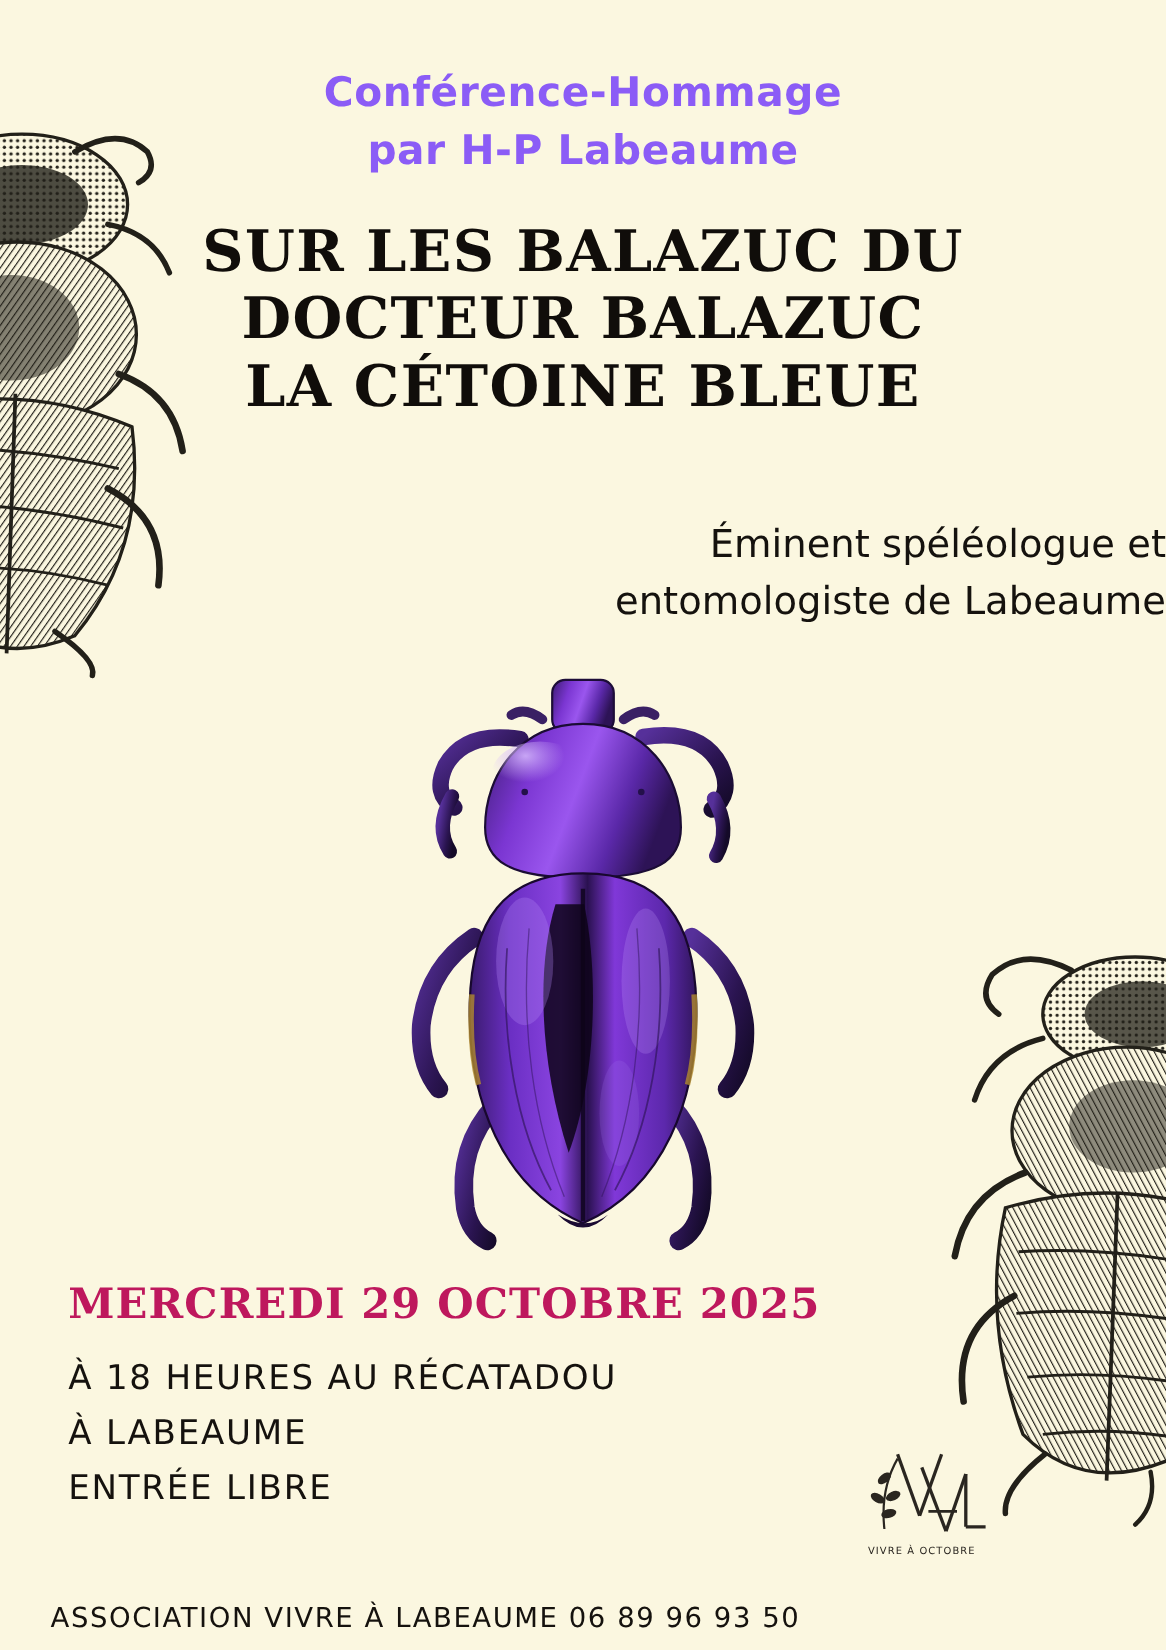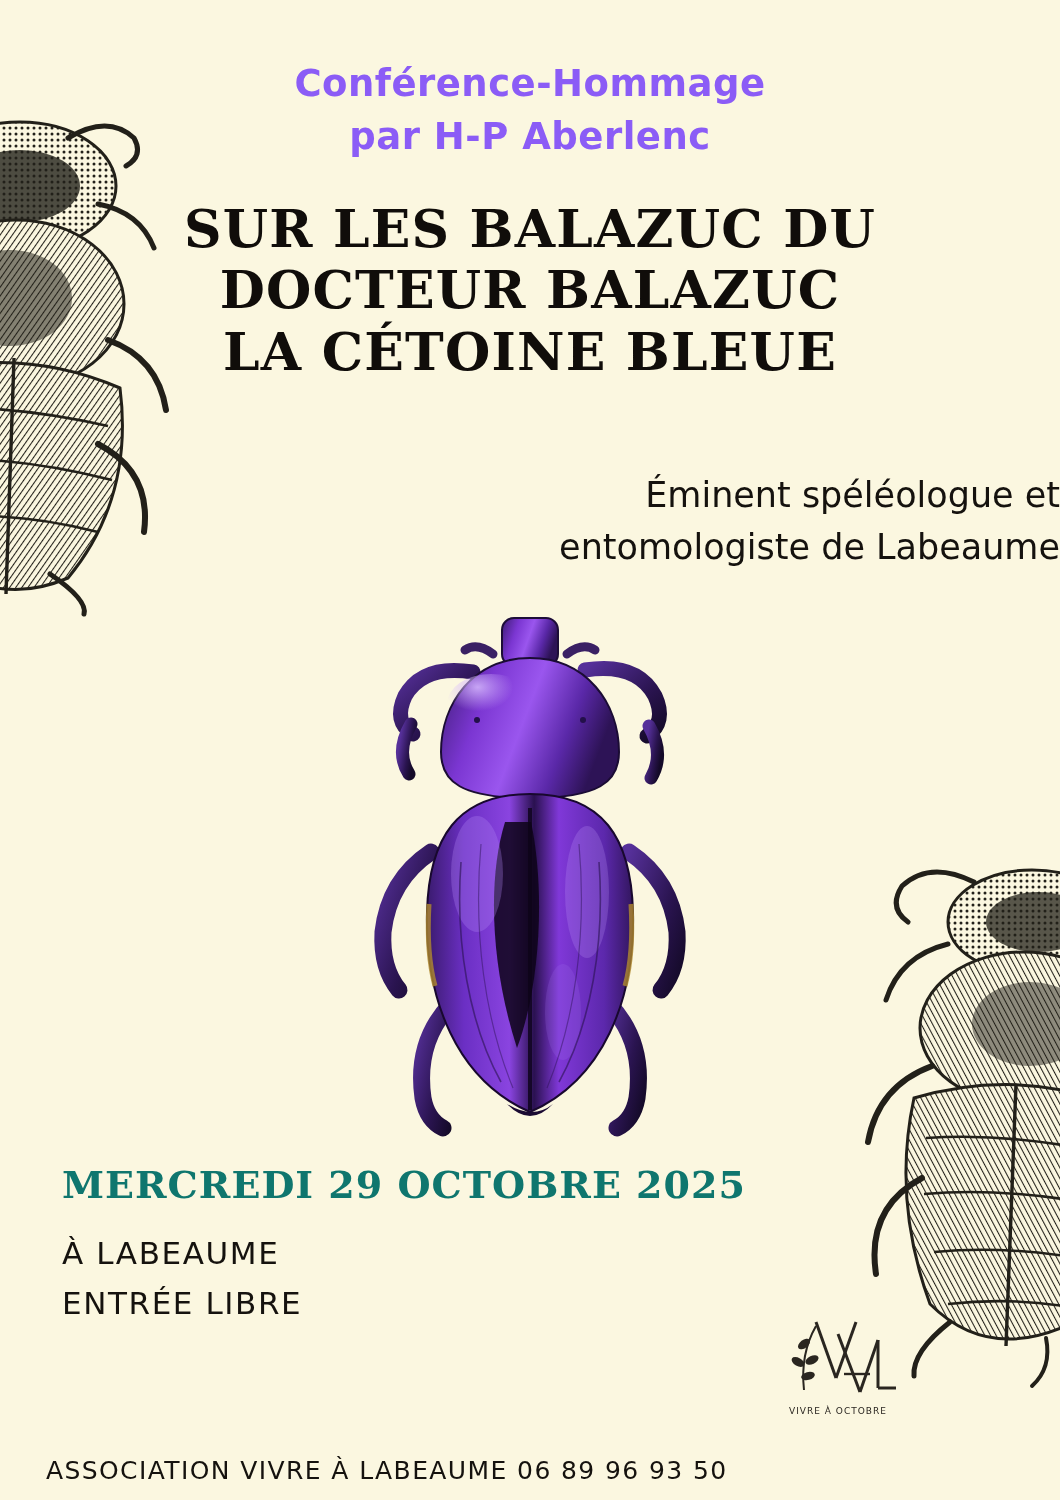--- a/index.html
+++ b/index.html
@@ -103,21 +103,21 @@
 
   
   .date-line {
     position: absolute;
     left: 62px;
     top: 1162px;
     font-family: "DejaVu Serif", serif;
     font-weight: 700;
     font-size: 38px;
     letter-spacing: 1px;
-    color: #0f766e;
+    color: #be185d;
   }
   .venue-block {
     position: absolute;
     left: 62px;
     top: 1228px;
   }
   .venue-line {
     font-family: "DejaVu Sans", sans-serif;
     font-size: 31px;
     line-height: 1.62;
@@ -220,21 +220,21 @@
       <path d="M 92 84 Q 44 96 30 140" stroke="#17150f" stroke-width="5" fill="none" stroke-linecap="round"></path>
       <path d="M 76 206 Q 22 226 12 282" stroke="#17150f" stroke-width="6" fill="none" stroke-linecap="round"></path>
       <path d="M 66 318 Q 10 348 20 414" stroke="#17150f" stroke-width="6" fill="none" stroke-linecap="round"></path>
       <path d="M 94 462 Q 56 492 58 516" stroke="#17150f" stroke-width="5" fill="none" stroke-linecap="round"></path>
       <path d="M 190 478 Q 196 508 176 526" stroke="#17150f" stroke-width="4" fill="none" stroke-linecap="round"></path>
     </svg>
   </div>
 
   <div class="header-block">
     <div class="subtitle-line">Conférence-Hommage</div>
-    <div class="subtitle-line">par H-P Aberlenc</div>
+    <div class="subtitle-line">par H-P Labeaume</div>
   </div>
 
   <div class="title-block">
     <div class="title-line">SUR LES BALAZUC DU</div>
     <div class="title-line">DOCTEUR BALAZUC</div>
     <div class="title-line">LA CÉTOINE BLEUE</div>
   </div>
 
   <div class="descr-block">
     <div class="descr-line">Éminent spéléologue et</div>
@@ -312,20 +312,21 @@
       <path d="M 64 292 C 62 326 64 352 70 374" stroke="#b08a2e" stroke-width="5" fill="none" opacity="0.8"></path>
       <path d="M 266 292 C 268 326 266 352 260 374" stroke="#b08a2e" stroke-width="5" fill="none" opacity="0.8"></path>
 
       <path d="M 142 492 Q 165 516 188 492 Q 168 508 142 492 Z" fill="#1a0a32"></path>
     </svg>
   </div>
 
   <div class="date-line">MERCREDI 29 OCTOBRE 2025</div>
 
   <div class="venue-block">
+    <div class="venue-line">À 18 HEURES AU RÉCATADOU</div>
     <div class="venue-line">À LABEAUME</div>
     <div class="venue-line">ENTRÉE LIBRE</div>
   </div>
 
   <div class="assoc-logo">
     <svg viewBox="0 0 128 96" width="128" height="96" xmlns="http://www.w3.org/2000/svg">
 
       <path d="M 30 86 Q 26 50 42 22" stroke="#2a2620" stroke-width="2" fill="none"></path>
       <ellipse cx="30" cy="40" rx="7" ry="4" fill="#2a2620" transform="rotate(-38 30 40)"></ellipse>
       <ellipse cx="38" cy="56" rx="7" ry="4" fill="#2a2620" transform="rotate(-25 38 56)"></ellipse>

